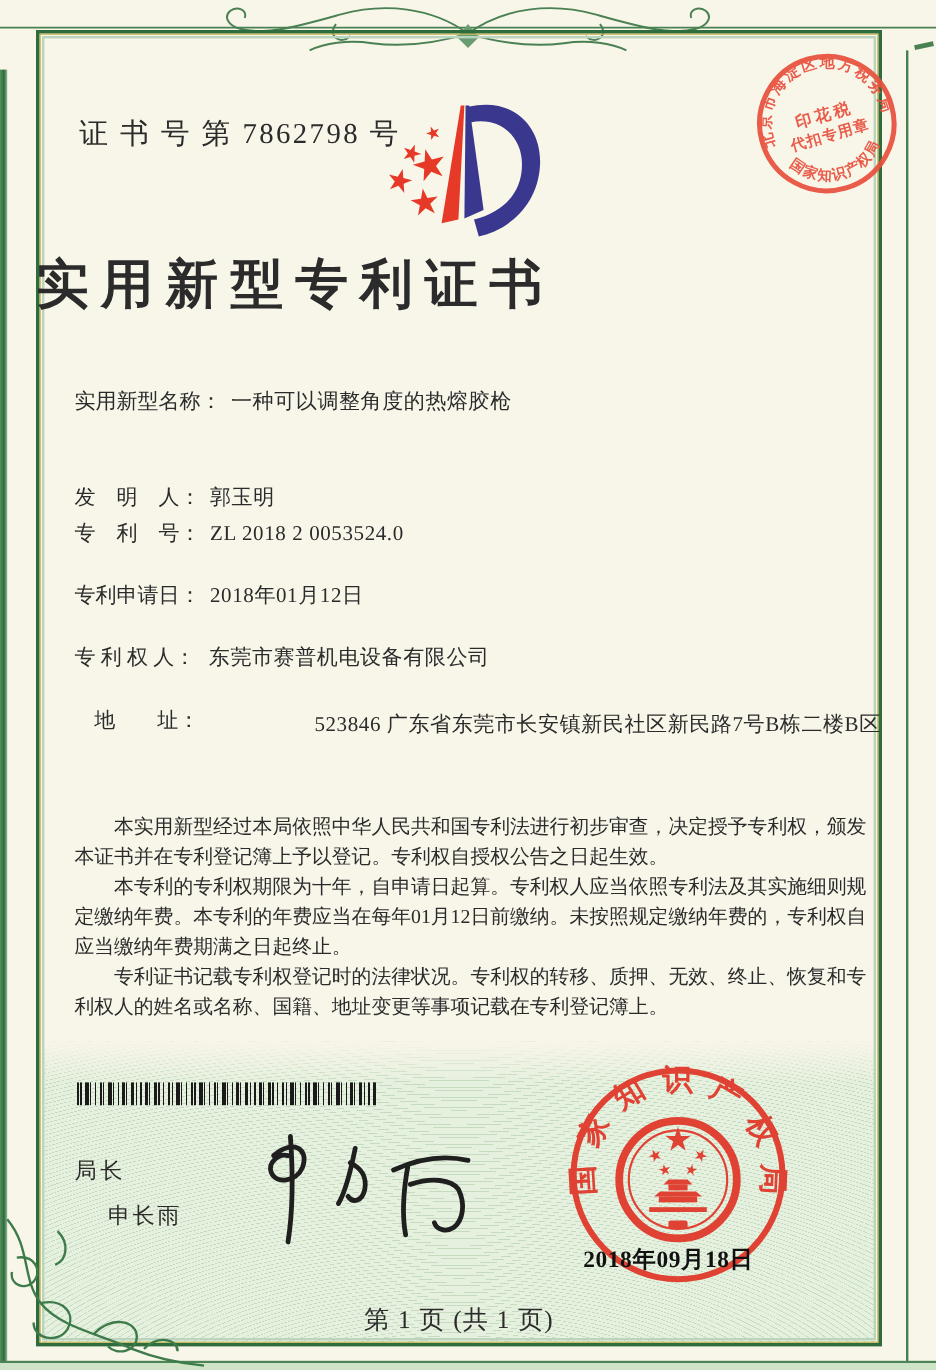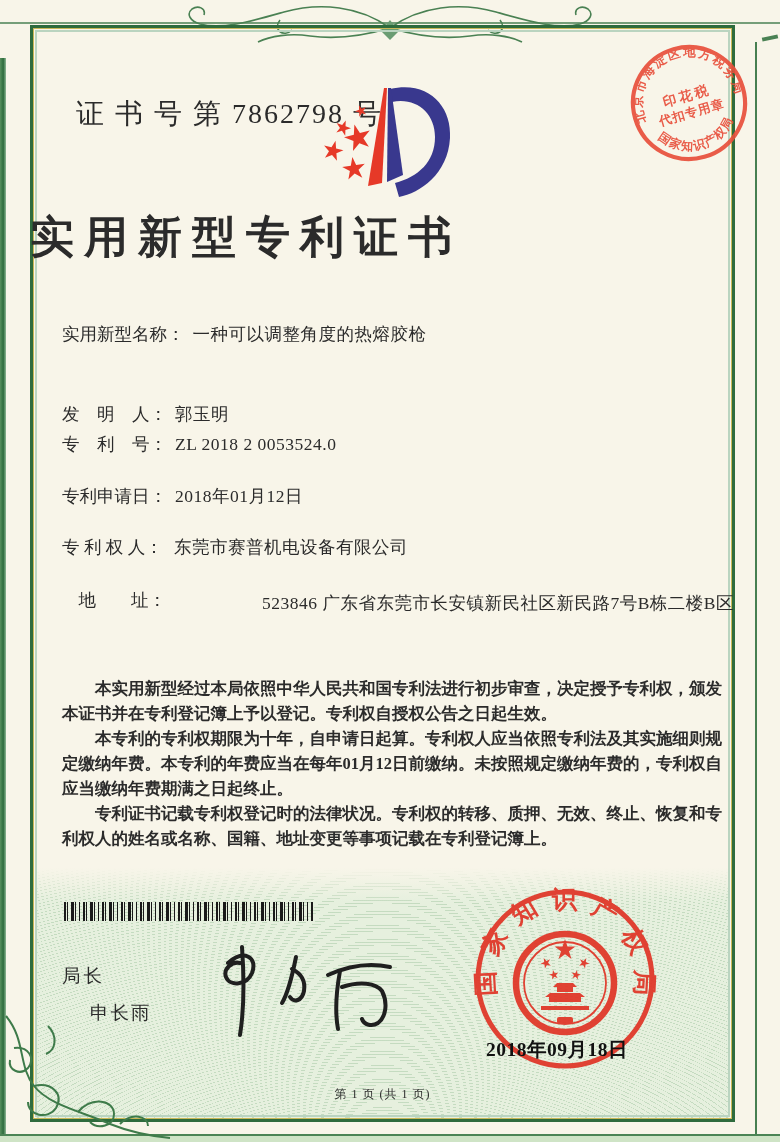--- a/index.html
+++ b/index.html
@@ -24,47 +24,47 @@
   .f2{position:absolute;inset:0;border:1px solid #c9b757;}
   .f3{position:absolute;inset:1px;border:2px solid #bad4c0;}
   
   .green-band{position:absolute;left:36px;top:868px;width:693px;height:252px;z-index:1;
     background-color:#e6f0de;
     background-image:
       linear-gradient(to bottom,#f8f5e9 0,rgba(248,245,233,0) 34px),
       repeating-radial-gradient(ellipse 900px 420px at 50% 135%,
         rgba(255,255,255,0) 0 5px, rgba(110,165,115,.28) 5px 6px);}
   
-  .cert-no{position:absolute;left:76px;top:95px;font-size:28px;letter-spacing:2px;z-index:3;}
+  .cert-no{position:absolute;left:66px;top:95px;font-size:24px;letter-spacing:2px;z-index:3;}
   .title{position:absolute;left:30px;top:208px;width:705px;text-align:left;
     font-size:44px;font-weight:700;letter-spacing:10px;z-index:3;}
   .row{position:absolute;left:62px;font-size:17.5px;z-index:3;white-space:nowrap;}
   .row .flabel{display:inline-block;min-width:104px;}
   .row .fvalue{margin-left:8px;letter-spacing:.5px;}
   .row-address{white-space:normal;text-align:right;}
   .row-address .fvalue{display:inline-block;vertical-align:top;width:560px;line-height:30px;}
   .grant-no{position:absolute;left:393px;top:0;}
   .paras{position:absolute;left:62px;top:676px;width:660px;z-index:3;
     font-size:16.5px;line-height:25px;text-align:justify;}
-  .paras p{margin:0;text-indent:2em;font-weight:bold;}
+  .paras p{margin:0;text-indent:2em;}
   .barcode{position:absolute;left:64px;top:902px;width:250px;height:19px;z-index:3;
     background:repeating-linear-gradient(90deg,
       #1a1a1a 0 2px,transparent 2px 3px,#1a1a1a 3px 4px,transparent 4px 7px,
       #1a1a1a 7px 10px,transparent 10px 11px,#1a1a1a 11px 12px,transparent 12px 15px,
       #1a1a1a 15px 16px,transparent 16px 19px);}
   .signer-title{position:absolute;left:62px;top:963px;font-size:18.5px;letter-spacing:3px;z-index:3;}
   .signer-name{position:absolute;left:62px;top:1000px;font-size:18.5px;letter-spacing:2px;z-index:3;margin-left:28px;}
   .signature{position:absolute;left:200px;top:935px;width:210px;height:115px;z-index:4;}
   .seal{position:absolute;left:473px;top:887px;width:184px;height:184px;z-index:4;opacity:.93;}
   .seal-date{position:absolute;left:486px;top:1036px;width:170px;font-size:19.5px;
     font-weight:600;letter-spacing:.5px;color:#111;z-index:5;}
   .tax-stamp{position:absolute;left:626px;top:40px;width:126px;height:126px;
     transform:rotate(-16deg);z-index:4;opacity:.92;}
   .footer{position:absolute;left:30px;top:1086px;width:705px;text-align:center;
-    font-size:12px;letter-spacing:1px;z-index:3;}
+    font-size:21px;letter-spacing:1px;z-index:3;}
   .seal-text{font-family:"Liberation Serif","DejaVu Serif",serif;font-weight:700;}
 </style>
 </head>
 <body>
 
 <div class="page">
 
   <svg width="0" height="0" style="position:absolute">
     <defs>
       <path id="star" d="M0,-1 L0.2245,-0.309 L0.951,-0.309 L0.3633,0.118 L0.5878,0.809 L0,0.382 L-0.5878,0.809 L-0.3633,0.118 L-0.951,-0.309 L-0.2245,-0.309 Z"></path>

